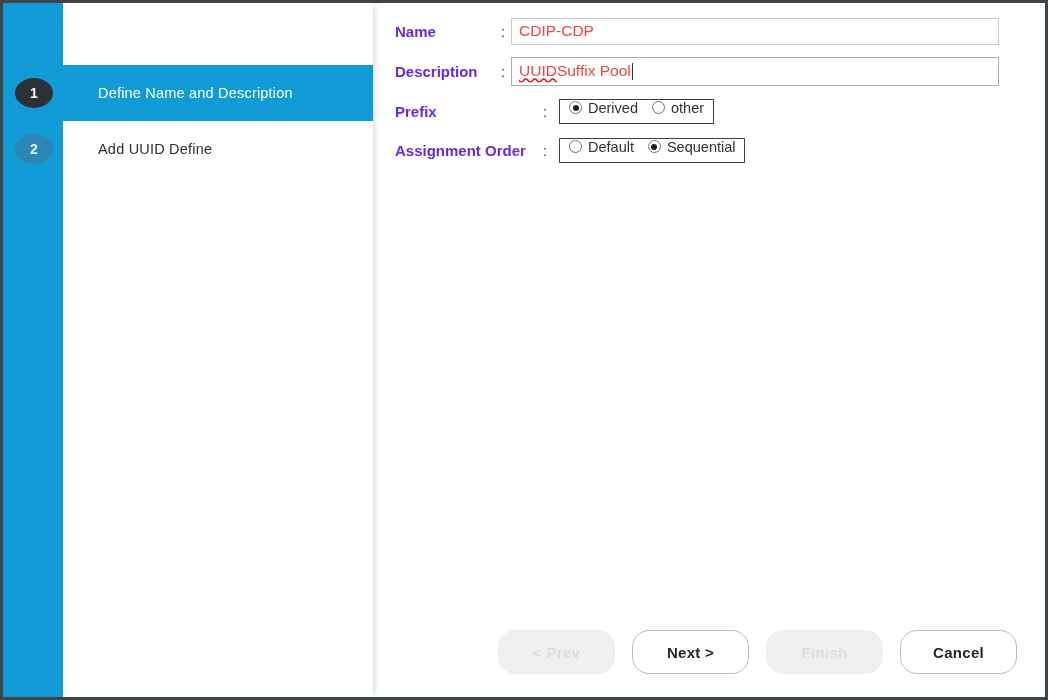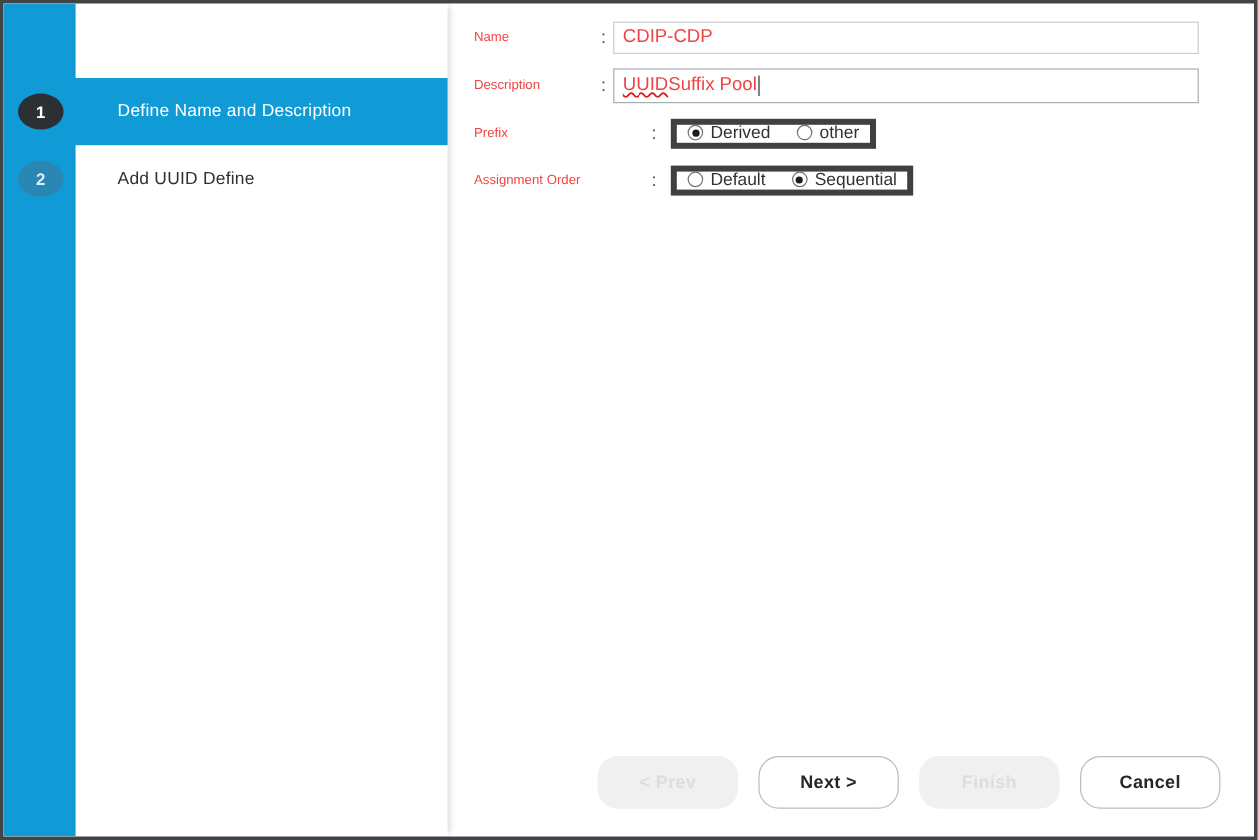--- a/index.html
+++ b/index.html
@@ -151,23 +151,24 @@
     padding: 14px 46px 0 22px;
   }
   .form-row {
     display: flex;
     align-items: center;
     margin-bottom: 11px;
     height: 28px;
   }
   .form-row.tall { height: 30px; }
   .field-label {
-    font-size: 11px;
-    color: #ef4444;
+    font-size: 15px;
+    color: #6d28d9;
     white-space: nowrap;
+    font-weight: bold;
   }
   .label-cell {
     width: 100px;
     flex: 0 0 100px;
   }
   .label-cell-wide {
     width: 148px;
     flex: 0 0 148px;
   }
   .colon {
@@ -204,27 +205,27 @@
   .caret {
     display: inline-block;
     width: 1px;
     height: 17px;
     background: #2f3234;
     margin-left: 1px;
     vertical-align: -3px;
   }
 
   .radio-group {
-    border: 5px solid #404040;
+    border: 1px solid #404040;
     background: #ffffff;
     height: 25px;
     display: inline-flex;
-    align-items: flex-end;
+    align-items: flex-start;
     padding: 0 9px;
-    gap: 22px;
+    gap: 14px;
     box-sizing: border-box;
   }
   .radio-option {
     display: inline-flex;
     align-items: center;
     gap: 6px;
     cursor: pointer;
   }
   .radio-mark {
     width: 13px;

